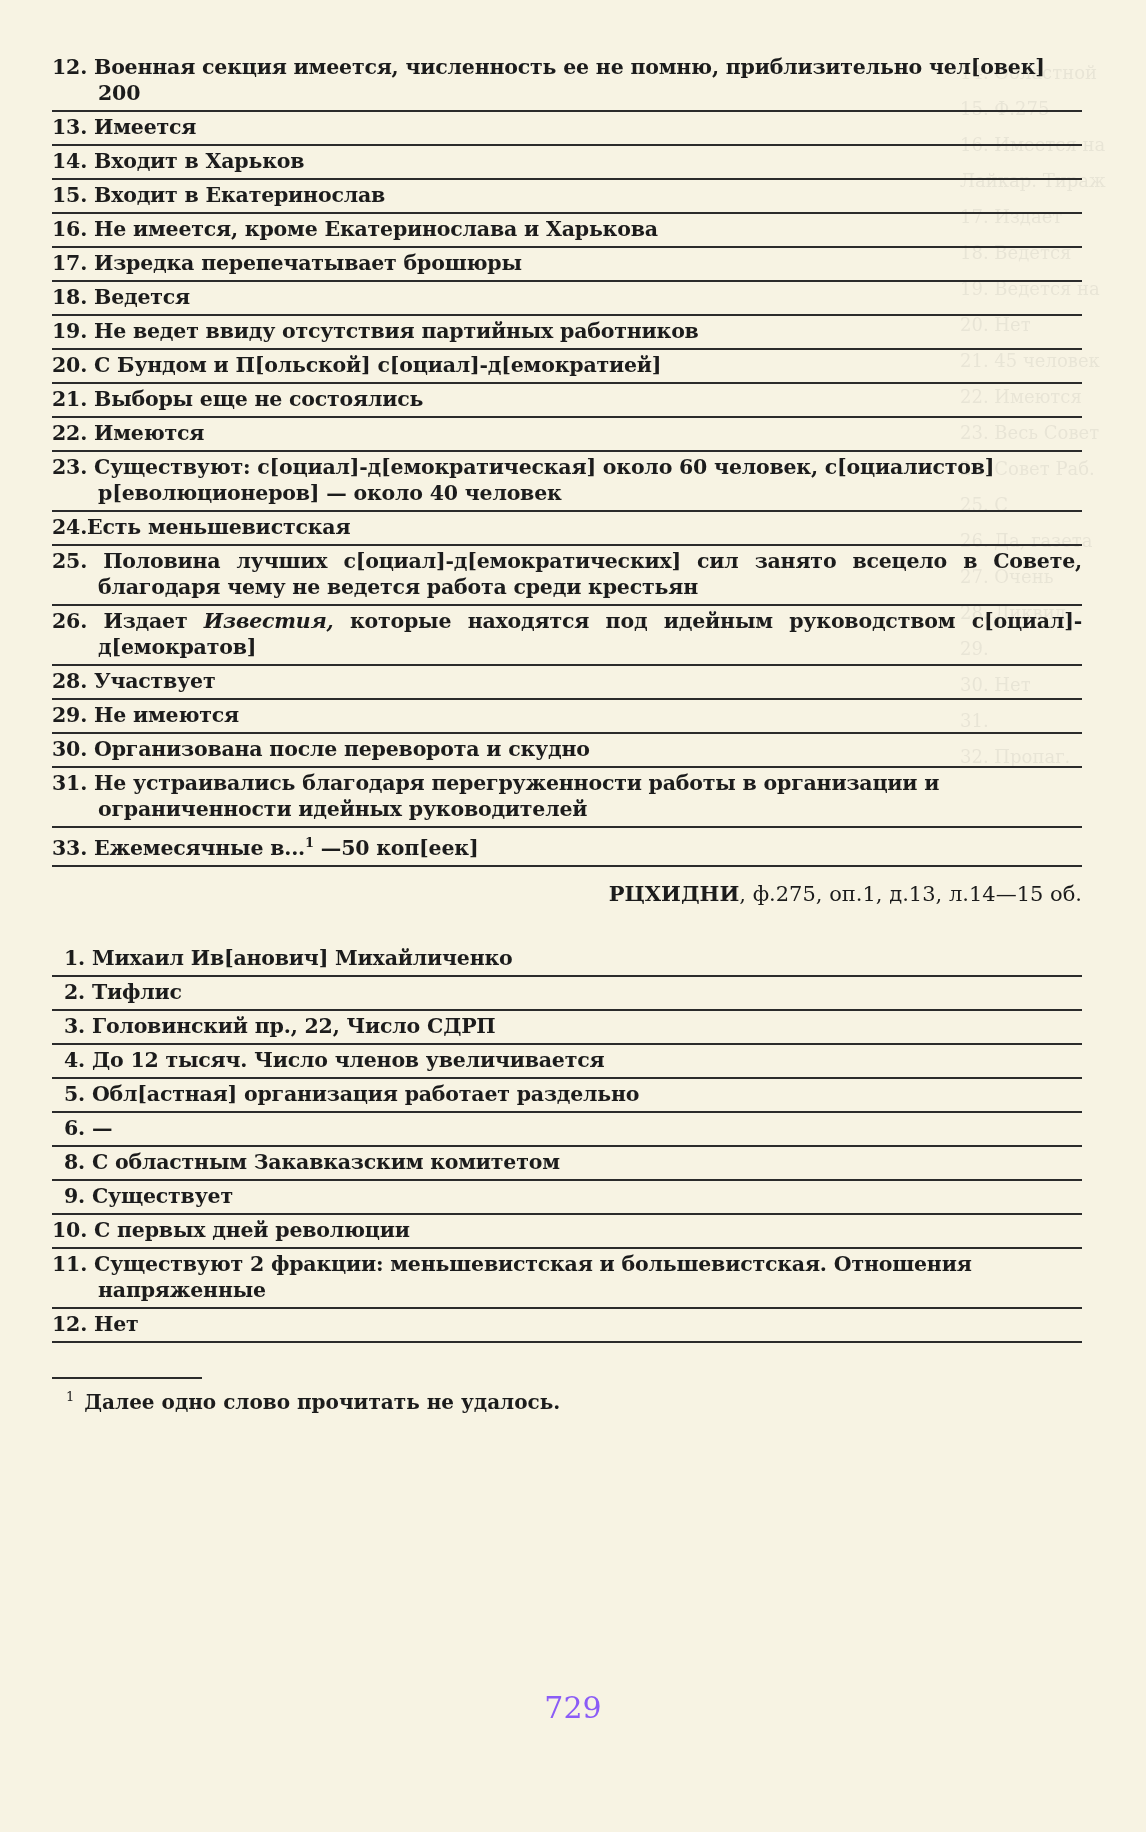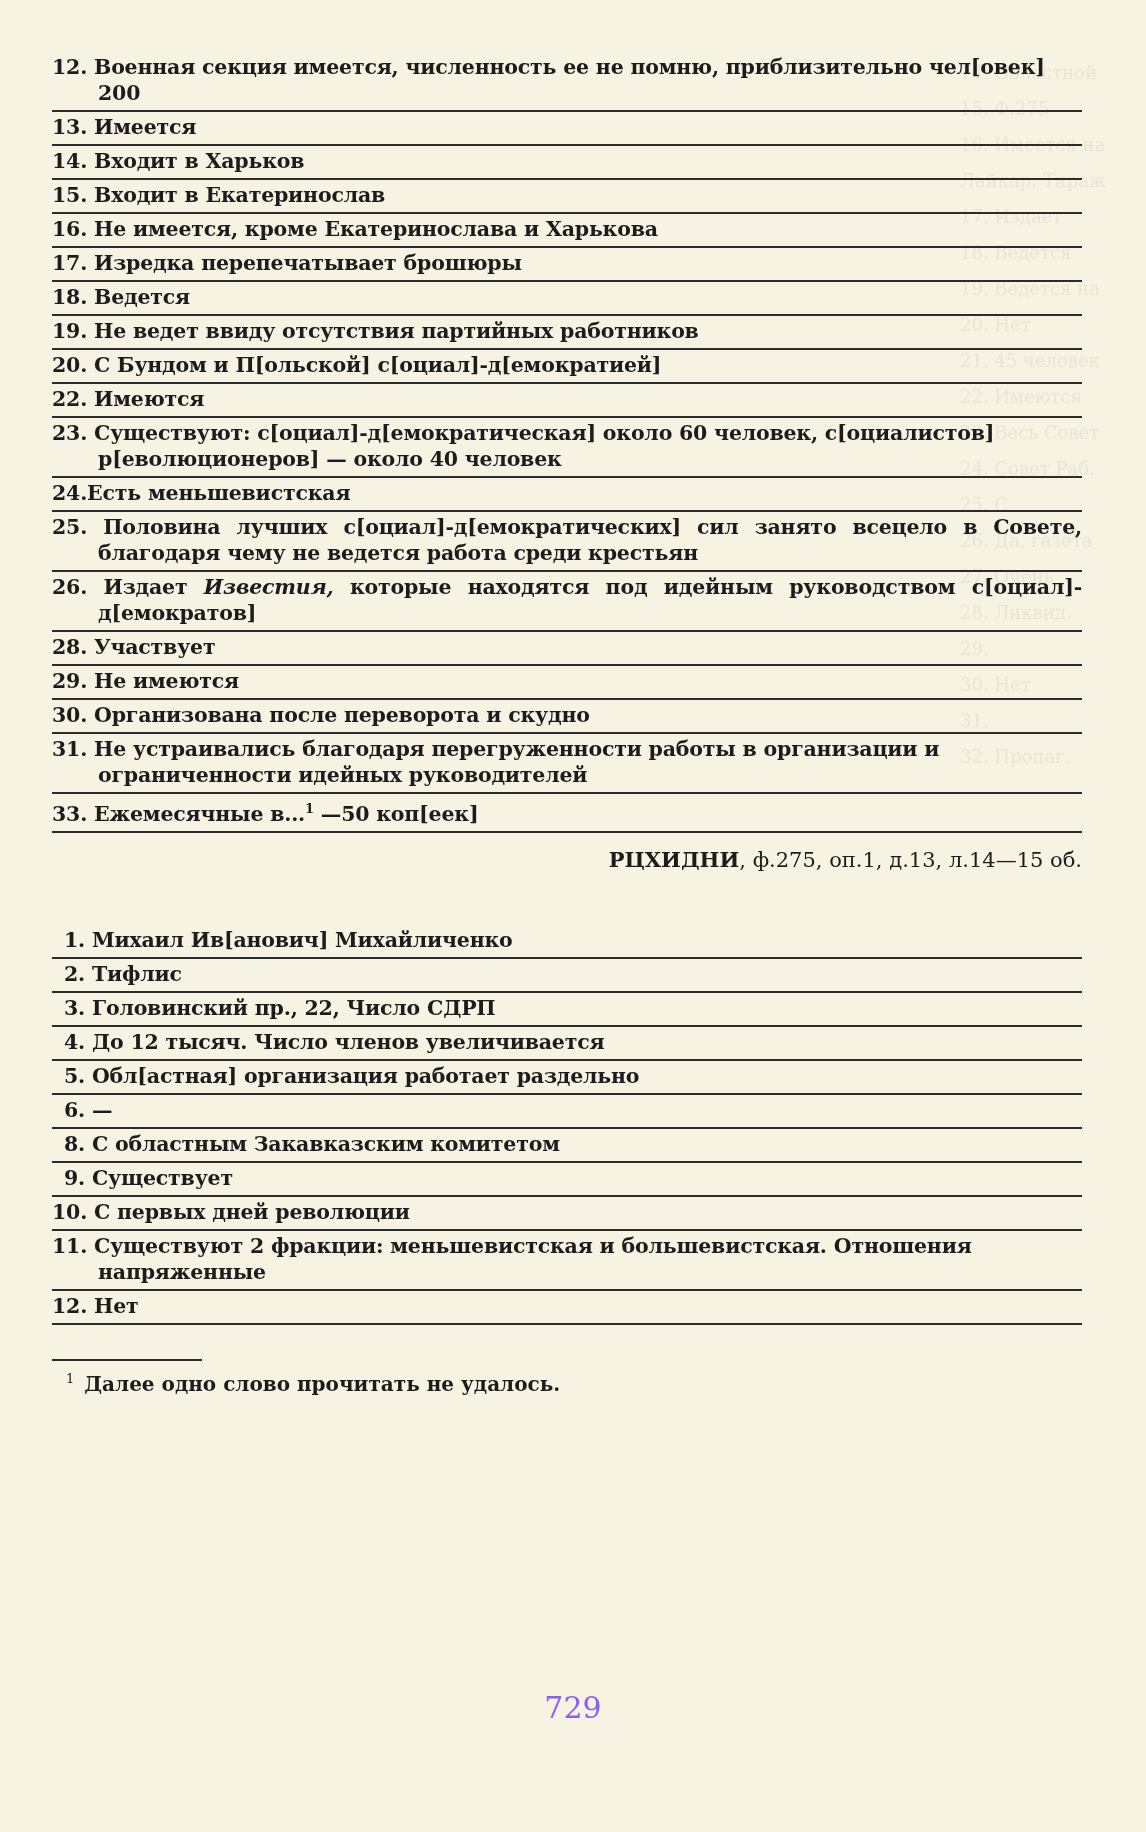--- a/index.html
+++ b/index.html
@@ -23,21 +23,21 @@
     font-weight: bold;
     letter-spacing: -0.2px;
   }
   .row .num { display: inline; }
   .row .txt { display: inline; }
   .row.wrap { padding-left: 46px; text-indent: -46px; }
   .row.justify { text-align: justify; }
   .row em { font-style: italic; }
   .source {
     text-align: right; font-size: 21px; font-weight: bold; line-height: 26px;
-    padding: 14px 0 0 0; margin-bottom: 52px;
+    padding: 14px 0 0 0; margin-bottom: 36px;
   }
   .source .src-rest { font-weight: normal; }
   .block2 .row { padding-left: 12px; }
   .block2 .row.wrap { padding-left: 46px; text-indent: -34px; }
   .footnote-rule { width: 150px; border-top: 2px solid #2b2b2b; margin-top: 34px; }
   .footnote { font-size: 20px; font-weight: bold; margin-top: 10px; padding-left: 14px; }
   .footnote sup { font-size: 13px; font-weight: normal; margin-right: 10px; }
   .pagenum {
     position: absolute; left: 0; width: 1146px; top: 1690px; text-align: center;
     font-size: 30px; color: #8b5cf6;
@@ -54,20 +54,21 @@
   <div class="block1">
     <div class="row wrap"><span class="num">12.</span> <span class="txt">Военная секция имеется, численность ее не помню, приблизительно чел[овек] 200</span></div>
     <div class="row"><span class="num">13.</span> <span class="txt">Имеется</span></div>
     <div class="row"><span class="num">14.</span> <span class="txt">Входит в Харьков</span></div>
     <div class="row"><span class="num">15.</span> <span class="txt">Входит в Екатеринослав</span></div>
     <div class="row"><span class="num">16.</span> <span class="txt">Не имеется, кроме Екатеринослава и Харькова</span></div>
     <div class="row"><span class="num">17.</span> <span class="txt">Изредка перепечатывает брошюры</span></div>
     <div class="row"><span class="num">18.</span> <span class="txt">Ведется</span></div>
     <div class="row"><span class="num">19.</span> <span class="txt">Не ведет ввиду отсутствия партийных работников</span></div>
     <div class="row"><span class="num">20.</span> <span class="txt">С Бундом и П[ольской] с[оциал]-д[емократией]</span></div>
+    <div class="row"><span class="num">21.</span> <span class="txt">Выборы еще не состоялись</span></div>
     <div class="row"><span class="num">22.</span> <span class="txt">Имеются</span></div>
     <div class="row wrap"><span class="num">23.</span> <span class="txt">Существуют: с[оциал]-д[емократическая] около 60 человек, с[оциалистов] р[еволюционеров] — около 40 человек</span></div>
     <div class="row"><span class="num">24.</span><span class="txt">Есть меньшевистская</span></div>
     <div class="row wrap justify"><span class="num">25.</span> <span class="txt">Половина лучших с[оциал]-д[емократических] сил занято всецело в Совете, благодаря чему не ведется работа среди крестьян</span></div>
     <div class="row wrap justify"><span class="num">26.</span> <span>Издает </span><em>Известия,</em><span> которые находятся под идейным руководством с[оциал]-д[емократов]</span></div>
     <div class="row"><span class="num">28.</span> <span class="txt">Участвует</span></div>
     <div class="row"><span class="num">29.</span> <span class="txt">Не имеются</span></div>
     <div class="row"><span class="num">30.</span> <span class="txt">Организована после переворота и скудно</span></div>
     <div class="row wrap"><span class="num">31.</span> <span class="txt">Не устраивались благодаря перегруженности работы в организации и ограниченности идейных руководителей</span></div>
     <div class="row"><span class="num">33.</span> <span>Ежемесячные в...</span><sup class="fn">1</sup><span> —50 коп[еек]</span></div>

